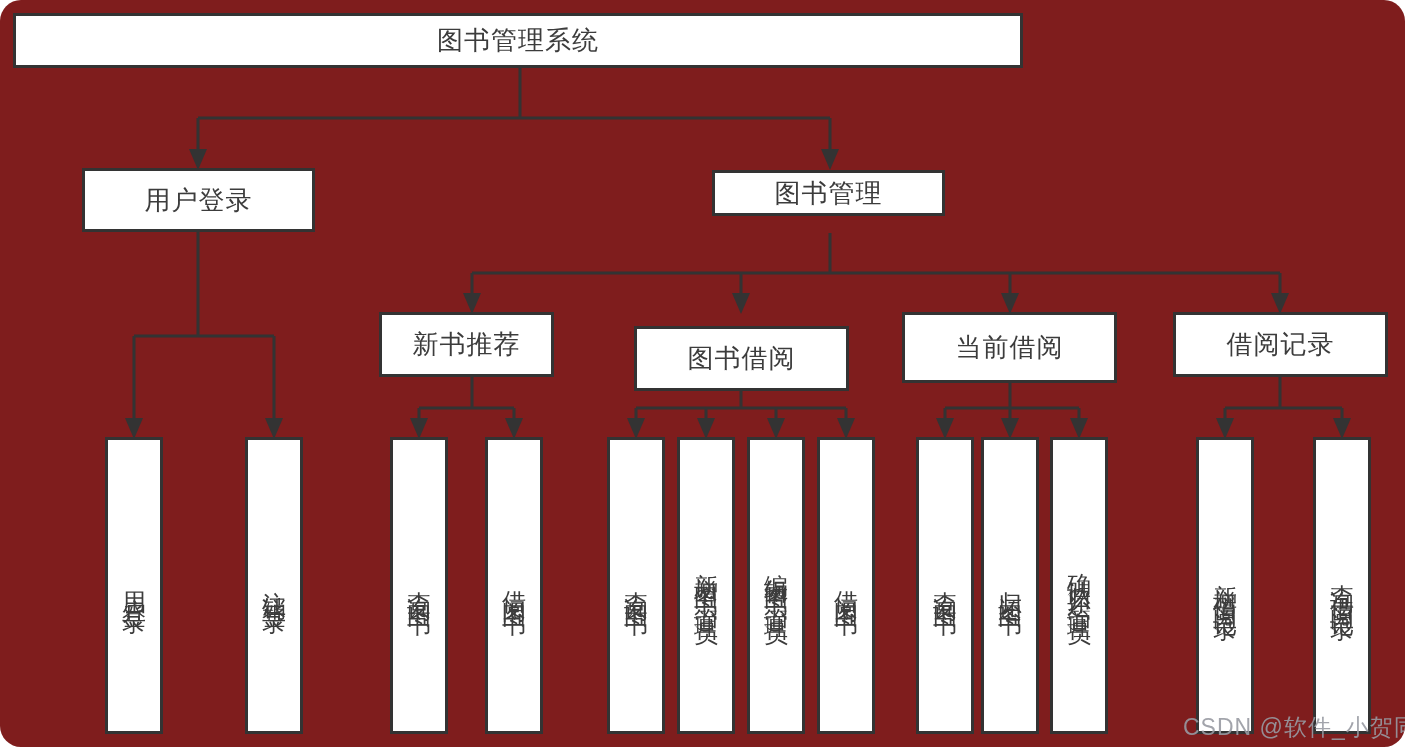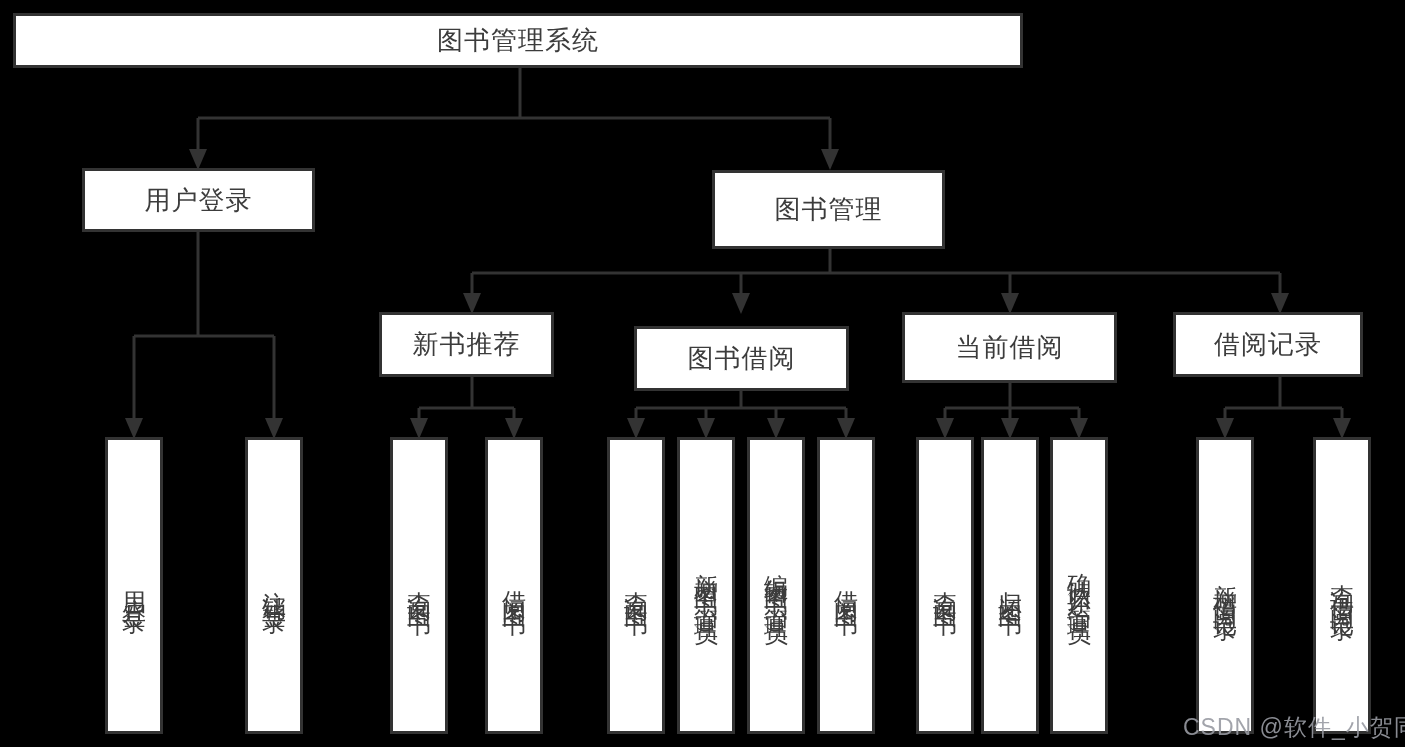--- a/index.html
+++ b/index.html
@@ -1,18 +1,18 @@
 <!DOCTYPE html>
 <html><head>
 <meta charset="utf-8">
 <style>
   html,body { margin:0; padding:0; background:#ffffff; }
   .canvas {
-    position:relative; width:1405px; height:747px; background:#000000;
-    font-family:"Liberation Sans", sans-serif; overflow:hidden;
+    position:relative; width:1405px; height:747px; background:#7f1d1d;
+    font-family:"Liberation Sans", sans-serif; overflow:hidden;border-radius:21px;
   }
   .node {
     position:absolute; box-sizing:border-box; background:#ffffff;
     border:3px solid #333333; color:#3c3c3c;
     display:flex; align-items:center; justify-content:center;
   }
   .h-node { font-size:26px; letter-spacing:1px; white-space:nowrap; }
   .v-node span {
     writing-mode:vertical-rl; text-orientation:mixed;
     font-size:24px; letter-spacing:7px; line-height:1; white-space:nowrap;
@@ -61,34 +61,34 @@
     </g>
   </svg>
 
   <div class="node h-node" style="left:13px; top:13px; width:1010px; height:55px;">
     <span>图书管理系统</span>
   </div>
 
   <div class="node h-node" style="left:82px; top:168px; width:233px; height:64px;">
     <span>用户登录</span>
   </div>
-  <div class="node h-node" style="left:712px; top:170px; width:233px; height:79px;">
+  <div class="node h-node" style="left:712px; top:170px; width:233px; height:46px;">
     <span>图书管理</span>
   </div>
 
   <div class="node h-node" style="left:365px; top:312px; width:175px; height:65px;margin-left:14px;">
     <span>新书推荐</span>
   </div>
   <div class="node h-node" style="left:634px; top:326px; width:215px; height:65px;">
     <span>图书借阅</span>
   </div>
   <div class="node h-node" style="left:902px; top:312px; width:215px; height:71px;">
     <span>当前借阅</span>
   </div>
-  <div class="node h-node" style="left:1173px; top:312px; width:190px; height:65px;">
+  <div class="node h-node" style="left:1173px; top:312px; width:215px; height:65px;">
     <span>借阅记录</span>
   </div>
 
   <div class="node v-node" style="left:105px; top:437px; width:58px; height:297px;">
     <span>用户登录</span>
   </div>
   <div class="node v-node" style="left:245px; top:437px; width:58px; height:297px;">
     <span>注销登录</span>
   </div>
 

